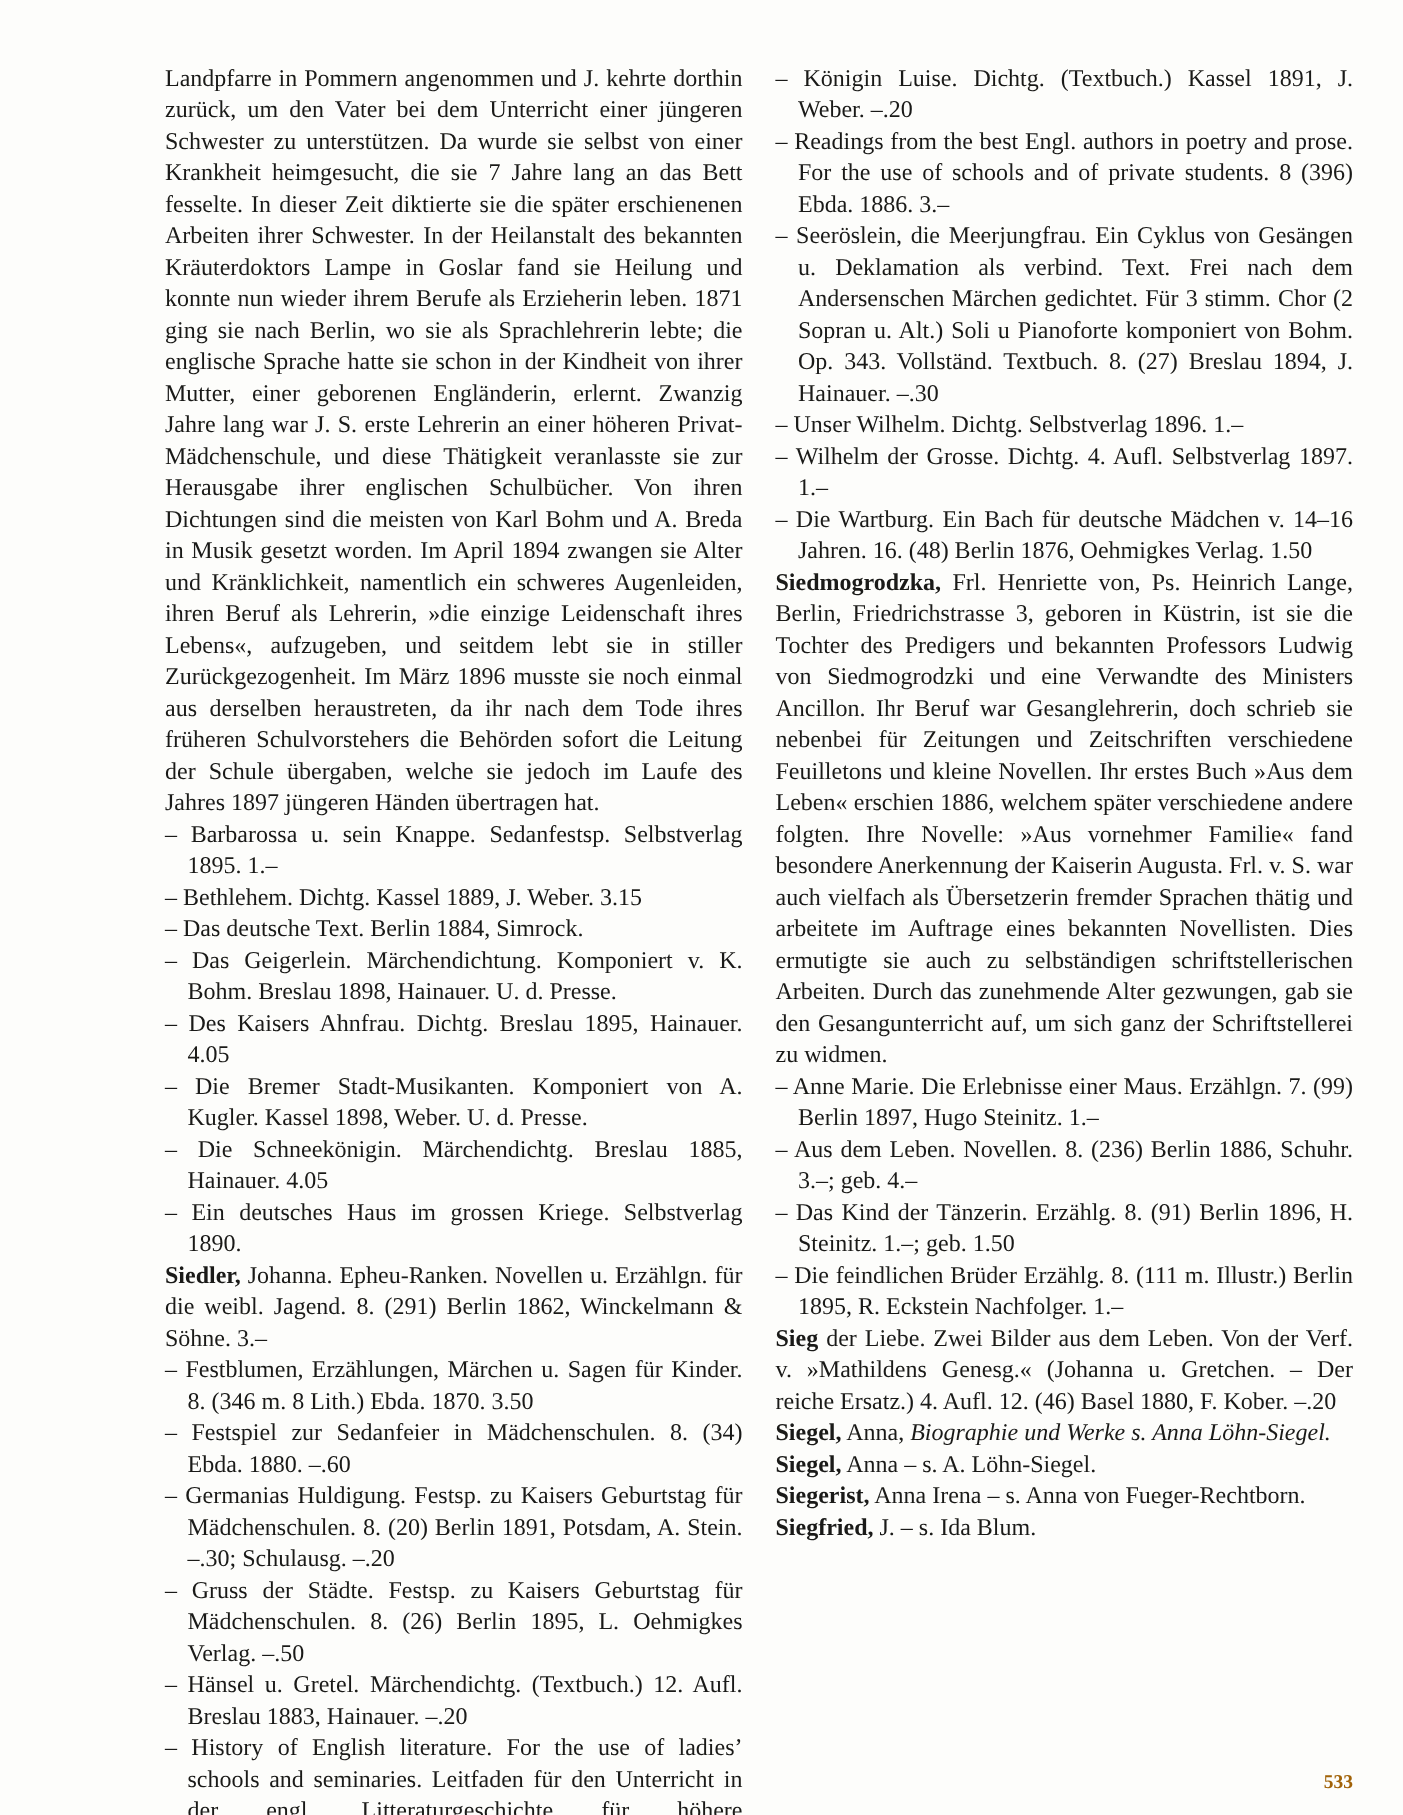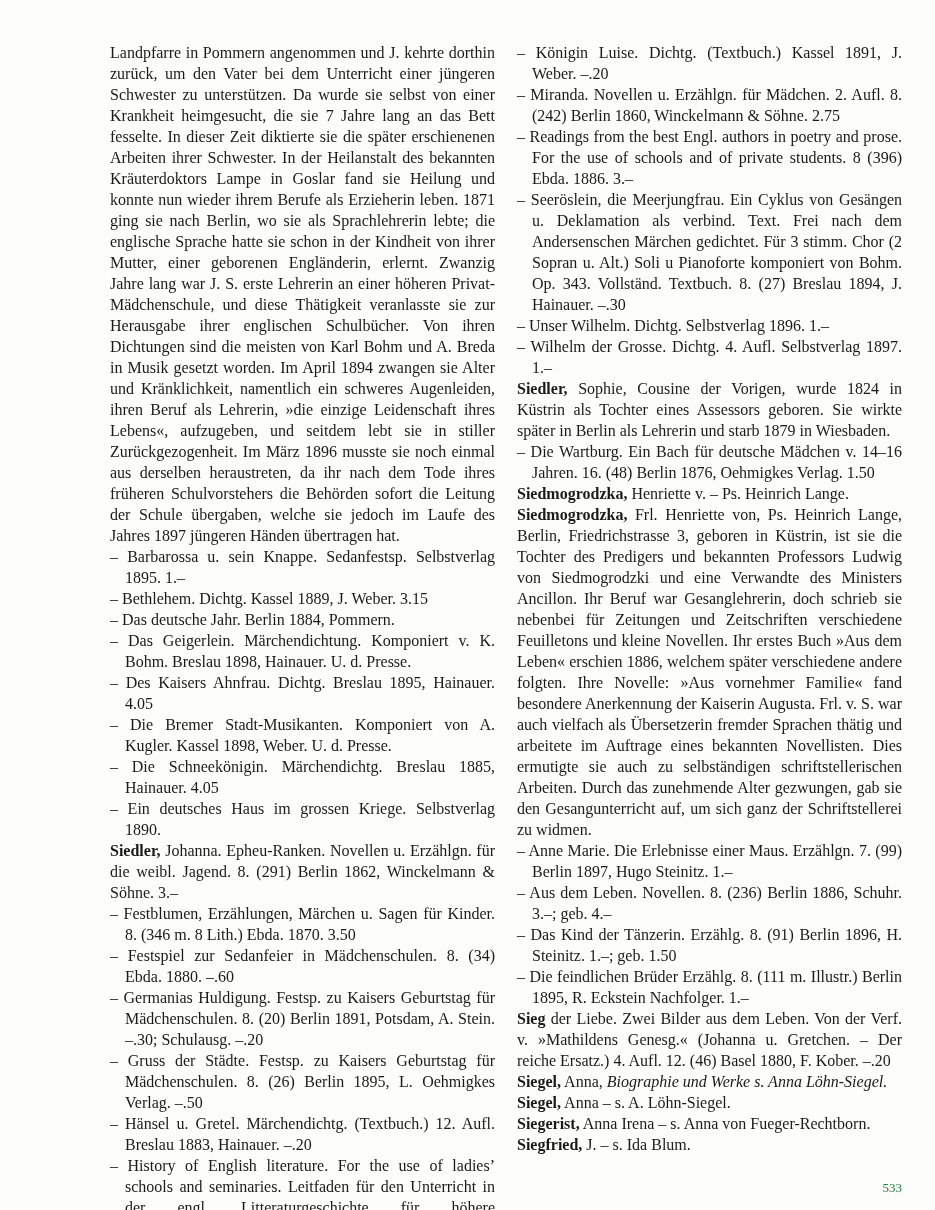--- a/index.html
+++ b/index.html
@@ -33,58 +33,56 @@
     padding-left: 15px;
     text-indent: -15px;
   }
   .entry, .para { text-indent: 0; }
   .b { font-weight: bold; }
   .i { font-style: italic; }
   .pagenum {
     position: absolute;
     right: 33px; bottom: 14px;
     font-size: 13px;
-    color: #15803d;
+    color: #a16207;
+    font-weight: bold;
   }
 </style>
 </head>
 <body>
 
 <div class="page">
   <div class="columns">
 
     <div class="col">
       <p class="para"><span>Landpfarre in Pommern angenommen und J. kehrte dorthin zurück, um den Vater bei dem Unterricht einer jüngeren Schwester zu unterstützen. Da wurde sie selbst von einer Krankheit heimgesucht, die sie 7 Jahre lang an das Bett fesselte. In dieser Zeit diktierte sie die später erschienenen Arbeiten ihrer Schwester. In der Heilanstalt des bekannten Kräuterdoktors Lampe in Goslar fand sie Heilung und konnte nun wieder ihrem Berufe als Erzieherin leben. 1871 ging sie nach Berlin, wo sie als Sprachlehrerin lebte; die englische Sprache hatte sie schon in der Kindheit von ihrer Mutter, einer geborenen Engländerin, erlernt. Zwanzig Jahre lang war J. S. erste Lehrerin an einer höheren Privat-Mädchenschule, und diese Thätigkeit veranlasste sie zur Herausgabe ihrer englischen Schulbücher. Von ihren Dichtungen sind die meisten von Karl Bohm und A. Breda in Musik gesetzt worden. Im April 1894 zwangen sie Alter und Kränklichkeit, namentlich ein schweres Augenleiden, ihren Beruf als Lehrerin, »die einzige Leidenschaft ihres Lebens«, aufzugeben, und seitdem lebt sie in stiller Zurückgezogenheit. Im März 1896 musste sie noch einmal aus derselben heraustreten, da ihr nach dem Tode ihres früheren Schulvorstehers die Behörden sofort die Leitung der Schule übergaben, welche sie jedoch im Laufe des Jahres 1897 jüngeren Händen übertragen hat.</span></p>
       <p class="item"><span>– Barbarossa u. sein Knappe. Sedanfestsp. Selbstverlag 1895. 1.–</span></p>
       <p class="item"><span>– Bethlehem. Dichtg. Kassel 1889, J. Weber. 3.15</span></p>
-      <p class="item"><span>– Das deutsche Jahr. Berlin 1884, Pommern.</span></p>
+      <p class="item"><span>– Das deutsche Text. Berlin 1884, Simrock.</span></p>
       <p class="item"><span>– Das Geigerlein. Märchendichtung. Komponiert v. K. Bohm. Breslau 1898, Hainauer. U. d. Presse.</span></p>
       <p class="item"><span>– Des Kaisers Ahnfrau. Dichtg. Breslau 1895, Hainauer. 4.05</span></p>
       <p class="item"><span>– Die Bremer Stadt-Musikanten. Komponiert von A. Kugler. Kassel 1898, Weber. U. d. Presse.</span></p>
       <p class="item"><span>– Die Schneekönigin. Märchendichtg. Breslau 1885, Hainauer. 4.05</span></p>
       <p class="item"><span>– Ein deutsches Haus im grossen Kriege. Selbstverlag 1890.</span></p>
       <p class="entry"><span class="b">Siedler,</span><span> Johanna. Epheu-Ranken. Novellen u. Erzählgn. für die weibl. Jagend. 8. (291) Berlin 1862, Winckelmann &amp; Söhne. 3.–</span></p>
       <p class="item"><span>– Festblumen, Erzählungen, Märchen u. Sagen für Kinder. 8. (346 m. 8 Lith.) Ebda. 1870. 3.50</span></p>
       <p class="item"><span>– Festspiel zur Sedanfeier in Mädchenschulen. 8. (34) Ebda. 1880. –.60</span></p>
       <p class="item"><span>– Germanias Huldigung. Festsp. zu Kaisers Geburtstag für Mädchenschulen. 8. (20) Berlin 1891, Potsdam, A. Stein. –.30; Schulausg. –.20</span></p>
       <p class="item"><span>– Gruss der Städte. Festsp. zu Kaisers Geburtstag für Mädchenschulen. 8. (26) Berlin 1895, L. Oehmigkes Verlag. –.50</span></p>
       <p class="item"><span>– Hänsel u. Gretel. Märchendichtg. (Textbuch.) 12. Aufl. Breslau 1883, Hainauer. –.20</span></p>
       <p class="item"><span>– History of English literature. For the use of ladies’ schools and seminaries. Leitfaden für den Unterricht in der engl. Litteraturgeschichte für höhere Mädchenschulen, Lehrerinnen-Bildungsanstalten u. Fortbildungskurse. 6. Aufl. 8. (114) Würzburg, K. W. Krüger. geb. 1.60</span></p>
     </div>
 
     <div class="col">
       <p class="item"><span>– Königin Luise. Dichtg. (Textbuch.) Kassel 1891, J. Weber. –.20</span></p>
-      <p class="item"><span>– Miranda. Novellen u. Erzählgn. für Mädchen. 2. Aufl. 8. (242) Berlin 1860, Winckelmann &amp; Söhne. 2.75</span></p>
       <p class="item"><span>– Readings from the best Engl. authors in poetry and prose. For the use of schools and of private students. 8 (396) Ebda. 1886. 3.–</span></p>
       <p class="item"><span>– Seeröslein, die Meerjungfrau. Ein Cyklus von Gesängen u. Deklamation als verbind. Text. Frei nach dem Andersenschen Märchen gedichtet. Für 3 stimm. Chor (2 Sopran u. Alt.) Soli u Pianoforte komponiert von Bohm. Op. 343. Vollständ. Textbuch. 8. (27) Breslau 1894, J. Hainauer. –.30</span></p>
       <p class="item"><span>– Unser Wilhelm. Dichtg. Selbstverlag 1896. 1.–</span></p>
       <p class="item"><span>– Wilhelm der Grosse. Dichtg. 4. Aufl. Selbstverlag 1897. 1.–</span></p>
-      <p class="entry"><span class="b">Siedler,</span><span> Sophie, Cousine der Vorigen, wurde 1824 in Küstrin als Tochter eines Assessors geboren. Sie wirkte später in Berlin als Lehrerin und starb 1879 in Wiesbaden.</span></p>
       <p class="item"><span>– Die Wartburg. Ein Bach für deutsche Mädchen v. 14–16 Jahren. 16. (48) Berlin 1876, Oehmigkes Verlag. 1.50</span></p>
-      <p class="entry"><span class="b">Siedmogrodzka,</span><span> Henriette v. – Ps. Heinrich Lange.</span></p>
       <p class="entry"><span class="b">Siedmogrodzka,</span><span> Frl. Henriette von, Ps. Heinrich Lange, Berlin, Friedrichstrasse 3, geboren in Küstrin, ist sie die Tochter des Predigers und bekannten Professors Ludwig von Siedmogrodzki und eine Verwandte des Ministers Ancillon. Ihr Beruf war Gesanglehrerin, doch schrieb sie nebenbei für Zeitungen und Zeitschriften verschiedene Feuilletons und kleine Novellen. Ihr erstes Buch »Aus dem Leben« erschien 1886, welchem später verschiedene andere folgten. Ihre Novelle: »Aus vornehmer Familie« fand besondere Anerkennung der Kaiserin Augusta. Frl. v. S. war auch vielfach als Übersetzerin fremder Sprachen thätig und arbeitete im Auftrage eines bekannten Novellisten. Dies ermutigte sie auch zu selbständigen schriftstellerischen Arbeiten. Durch das zunehmende Alter gezwungen, gab sie den Gesangunterricht auf, um sich ganz der Schriftstellerei zu widmen.</span></p>
       <p class="item"><span>– Anne Marie. Die Erlebnisse einer Maus. Erzählgn. 7. (99) Berlin 1897, Hugo Steinitz. 1.–</span></p>
       <p class="item"><span>– Aus dem Leben. Novellen. 8. (236) Berlin 1886, Schuhr. 3.–; geb. 4.–</span></p>
       <p class="item"><span>– Das Kind der Tänzerin. Erzählg. 8. (91) Berlin 1896, H. Steinitz. 1.–; geb. 1.50</span></p>
       <p class="item"><span>– Die feindlichen Brüder Erzählg. 8. (111 m. Illustr.) Berlin 1895, R. Eckstein Nachfolger. 1.–</span></p>
       <p class="entry"><span class="b">Sieg</span><span> der Liebe. Zwei Bilder aus dem Leben. Von der Verf. v. »Mathildens Genesg.« (Johanna u. Gretchen. – Der reiche Ersatz.) 4. Aufl. 12. (46) Basel 1880, F. Kober. –.20</span></p>
       <p class="entry"><span class="b">Siegel,</span><span> Anna, </span><span class="i">Biographie und Werke s. Anna Löhn-Siegel.</span></p>
       <p class="entry"><span class="b">Siegel,</span><span> Anna – s. A. Löhn-Siegel.</span></p>
       <p class="entry"><span class="b">Siegerist,</span><span> Anna Irena – s. Anna von Fueger-Rechtborn.</span></p>
       <p class="entry"><span class="b">Siegfried,</span><span> J. – s. Ida Blum.</span></p>

